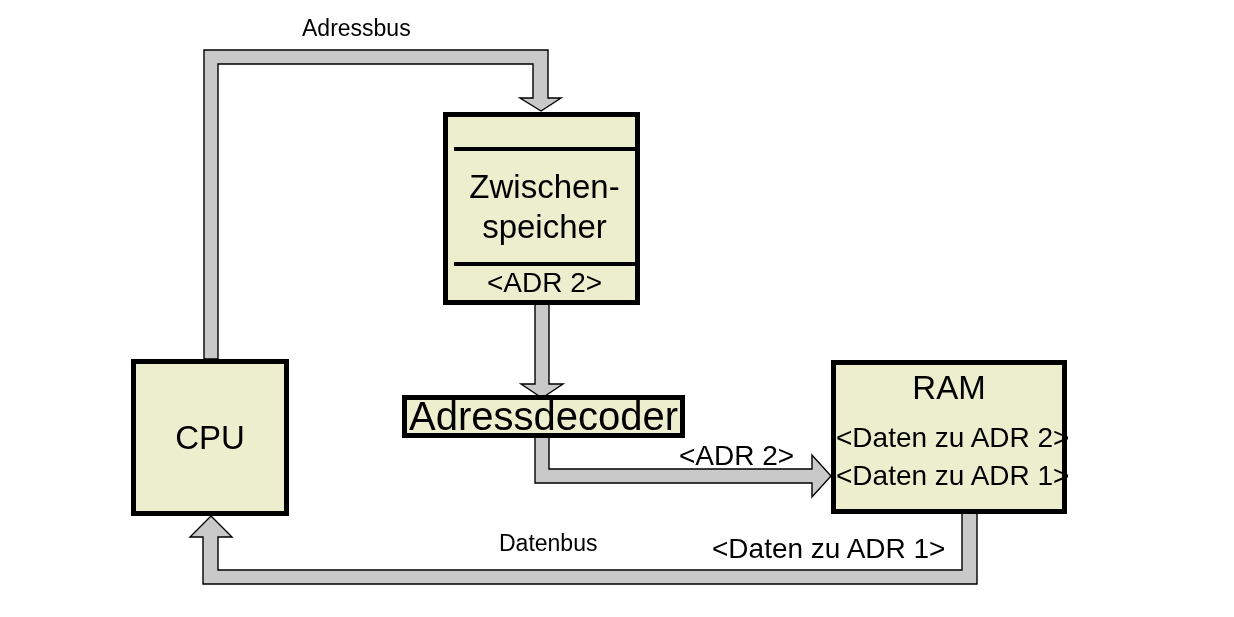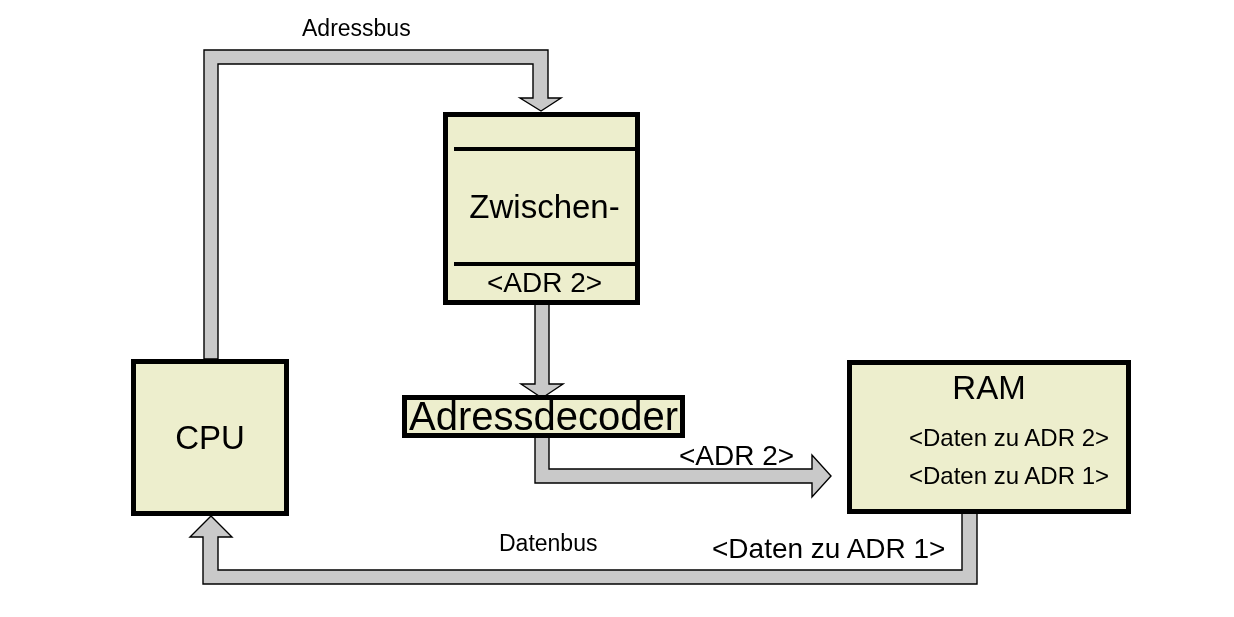--- a/index.html
+++ b/index.html
@@ -78,34 +78,32 @@
     left: 402px; top: 395px;
     width: 283px; height: 43px;
     display: flex;
     align-items: center;
     justify-content: center;
     font-size: 40px;
     white-space: nowrap;
   }
   .box-ram {
     left: 831px; top: 360px;
-    width: 284px; height: 154px;
+    width: 236px; height: 154px;
     text-align: center;
-    margin-left: 16px;
   }
   .ram-title {
     margin-top: 6px;
     font-size: 33px;
     line-height: 34px;
   }
   .ram-entry {
-    font-size: 24px;
+    font-size: 28px;
     line-height: 38px;
     white-space: nowrap;
-    padding-left: 40px;
   }
   .ram-entry.first {
     margin-top: 14px;
   }
   .flabel {
     position: absolute;
     z-index: 2;
     white-space: nowrap;
     line-height: 1.1;
   }
@@ -133,20 +131,21 @@
   </svg>
 
   <div class="box box-cpu">
     <span>CPU</span>
   </div>
 
   <div class="box box-zws">
     <div class="zws-slot-top"></div>
     <div class="zws-mid">
       <span>Zwischen-</span>
+      <span>speicher</span>
     </div>
     <div class="zws-slot-bottom">
       <span>&lt;ADR 2&gt;</span>
     </div>
   </div>
 
   <div class="box box-dec">
     <span>Adressdecoder</span>
   </div>
 

